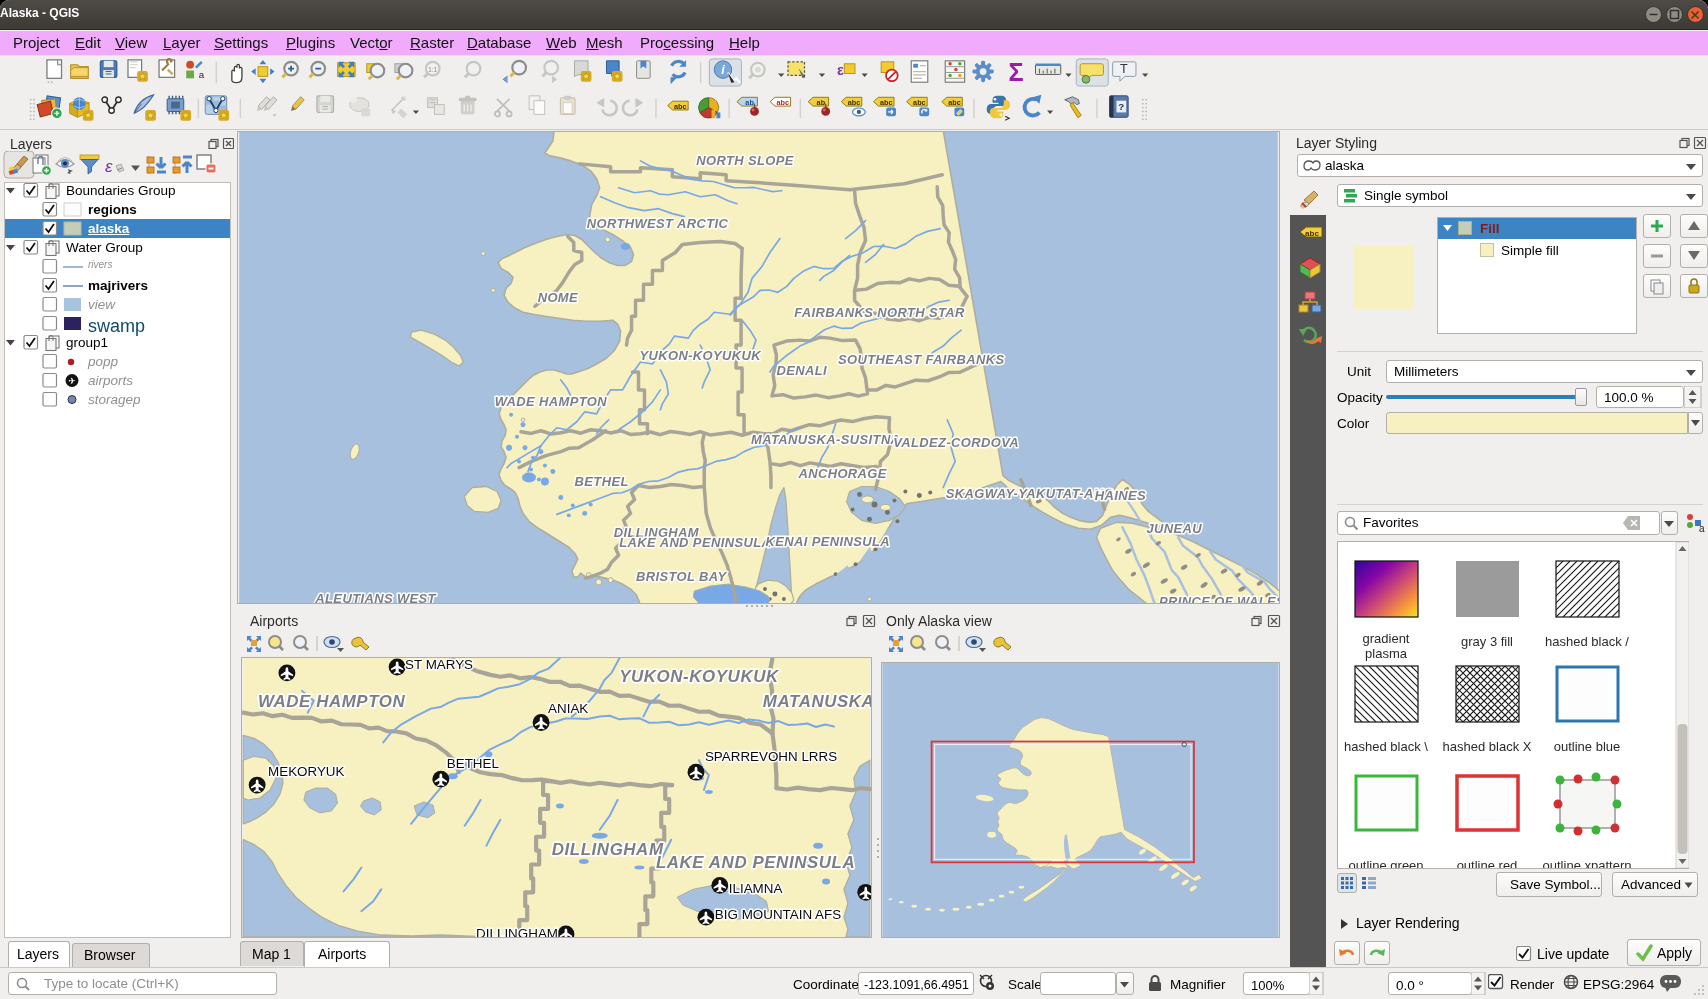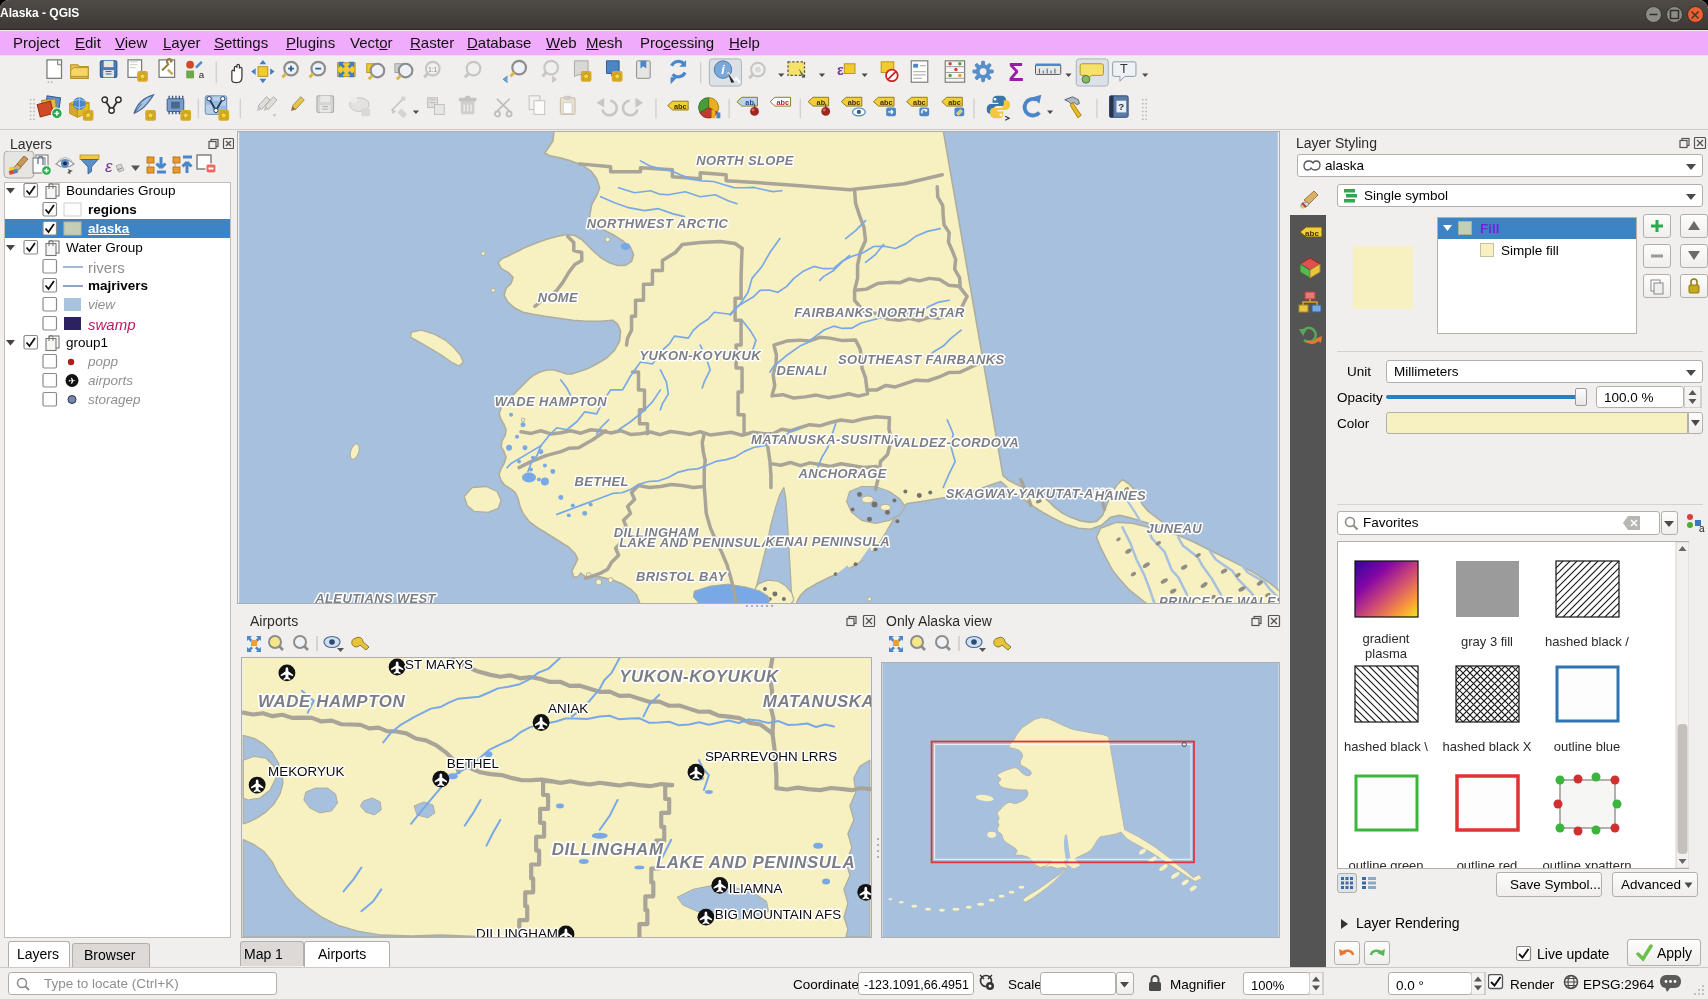--- a/index.html
+++ b/index.html
@@ -501,24 +501,24 @@
         <rect x="43" y="242.5" width="13.5" height="13.5" rx="1.5" fill="#fff" stroke="#8a8a86" stroke-width="1.2"></rect>
         <circle cx="72" cy="249.5" r="6.5" fill="#111"></circle>
         <text x="72" y="253" font-size="9" fill="#fff" text-anchor="middle">✈</text>
         <rect x="43" y="261.5" width="13.5" height="13.5" rx="1.5" fill="#fff" stroke="#8a8a86" stroke-width="1.2"></rect>
         <circle cx="72" cy="268.5" r="4" fill="#7286b8" stroke="#333" stroke-width="1"></circle>
       </svg>
 <div class="lbl " style="left:66px;top:52px;font-size:13.5px">Boundaries Group</div>
 <div class="lbl " style="left:88px;top:71px;font-size:13.5px"><b>regions</b></div>
 <div class="lbl" style="left:88px;top:90px;font-size:13.5px;color:#fff;font-weight:bold;text-decoration:underline">alaska</div>
 <div class="lbl " style="left:66px;top:109px;font-size:13.5px">Water Group</div>
-<div class="lbl" style="left:88px;top:128px;font-size:15px;color:#8f8f8d">rivers</div>
+<div class="lbl" style="left:88px;top:128px;font-size:10px;font-style:italic;color:#8f8f8d">rivers</div>
 <div class="lbl " style="left:88px;top:147px;font-size:13.5px"><b>majrivers</b></div>
 <div class="lbl" style="left:88px;top:166px;font-size:13.5px;font-style:italic;color:#8f8f8d">view</div>
-<div class="lbl" style="left:88px;top:185px;font-size:15px;font-style:italic;color:#be185d">swamp</div>
+<div class="lbl" style="left:88px;top:185px;font-size:18px;color:#0c4a6e">swamp</div>
 <div class="lbl " style="left:66px;top:204px;font-size:13.5px">group1</div>
 <div class="lbl" style="left:88px;top:223px;font-size:13.5px;font-style:italic;color:#8f8f8d">popp</div>
 <div class="lbl" style="left:88px;top:242px;font-size:13.5px;font-style:italic;color:#8f8f8d">airports</div>
 <div class="lbl" style="left:88px;top:261px;font-size:13.5px;font-style:italic;color:#8f8f8d">storagep</div>
 </div>
 <div class="abs" style="left:8px;top:941px;width:62px;height:26px;background:#fff;border:1px solid #b3b0ab;border-bottom:none;border-radius:3px 3px 0 0"></div>
 <div class="lbl" style="left:17px;top:946px;font-size:14px">Layers</div>
 <div class="abs" style="left:72px;top:943px;width:78px;height:24px;background:#dcd9d6;border:1px solid #b3b0ab;border-bottom:none;border-radius:3px 3px 0 0"></div>
 <div class="lbl" style="left:84px;top:947px;font-size:14px">Browser</div>
 <svg class="abs" style="left:237px;top:131px;border:1px solid #aeaeaa" width="1043" height="473" viewBox="237 131 1043 473">
@@ -833,21 +833,21 @@
       <ellipse cx="272" cy="198" rx="5" ry="2" fill="#f7f0c1" transform="rotate(-35 272 198)"></ellipse>
       <ellipse cx="283" cy="206" rx="5" ry="2" fill="#f7f0c1" transform="rotate(-35 283 206)"></ellipse>
       <ellipse cx="295" cy="214" rx="5" ry="2" fill="#f7f0c1" transform="rotate(-35 295 214)"></ellipse>
       <ellipse cx="305" cy="221" rx="4" ry="2" fill="#f7f0c1" transform="rotate(-35 305 221)"></ellipse>
       <ellipse cx="313" cy="227" rx="4" ry="2" fill="#f7f0c1" transform="rotate(-35 313 227)"></ellipse>
       <rect x="52.5" y="82.1" width="258.3" height="115.7" fill="none" stroke="#ffffff" stroke-width="1.2" opacity="0.7"></rect>
       <rect x="49.5" y="79.1" width="264.3" height="121.7" fill="none" stroke="#e03434" stroke-width="1.8"></rect>
       <circle cx="304" cy="82" r="2.2" fill="none" stroke="#555" stroke-width="1"></circle>
     </svg>
 <div class="abs" style="left:240px;top:941px;width:64px;height:25px;background:#dcd9d6;border:1px solid #b3b0ab;border-bottom:none;border-radius:3px 3px 0 0"></div>
-<div class="lbl" style="left:244px;top:946px;font-size:14px">Map 1</div>
+<div class="lbl" style="left:252px;top:946px;font-size:14px">Map 1</div>
 <div class="abs" style="left:304px;top:941px;width:86px;height:26px;background:#fff;border:1px solid #b3b0ab;border-bottom:none;border-radius:3px 3px 0 0"></div>
 <div class="lbl" style="left:318px;top:946px;font-size:14px">Airports</div>
 <div class="abs" style="left:1285px;top:131px;width:423px;height:837px;background:#f0efed"></div>
 <div class="abs" style="left:1290px;top:215px;width:36px;height:752px;background:#545454"></div>
 <div class="lbl panel-title" style="left:1296px;top:135px">Layer Styling</div>
 <svg class="abs" style="left:1678px;top:136px" width="30" height="13">
 <rect x="4" y="2.5" width="7" height="7" fill="none" stroke="#555" stroke-width="1.2"></rect>
       <rect x="2" y="4.5" width="7" height="7" fill="#f0efed" stroke="#555" stroke-width="1.2"></rect>
 <rect x="16.5" y="1.5" width="11" height="11" rx="1" fill="none" stroke="#555" stroke-width="1.2"></rect>
       <path d="M19 4 l6 6 M25 4 l-6 6" stroke="#555" stroke-width="1.4"></path>
@@ -903,21 +903,21 @@
         <path d="M22 18 l-6 -4 7 -3 Z" fill="#e87830"></path>
       </g>
     </svg>
 <div class="abs" style="left:1353px;top:246px;width:60px;height:63px;background:#f7f0c1"></div>
 <div class="abs" style="left:1437px;top:217px;width:200px;height:117px;background:#fff;border:1px solid #b3b0ab"></div>
 <div class="abs" style="left:1438px;top:218px;width:198px;height:21px;background:#3d84c5"></div>
 <svg class="abs" style="left:1442px;top:223px" width="12" height="10">
       <path d="M1 2 h9 l-4.5 6 Z" fill="#fff"></path>
     </svg>
 <div class="abs" style="left:1458px;top:221px;width:14px;height:14px;background:#c4cdb6;border:1px solid #a8b098"></div>
-<div class="lbl" style="left:1480px;top:221px;font-size:13.5px;color:#6d28d9;font-weight:bold">Fill</div>
+<div class="lbl" style="left:1480px;top:221px;font-size:13.5px;color:#7f1d1d;font-weight:bold">Fill</div>
 <div class="abs" style="left:1480px;top:243px;width:14px;height:14px;background:#f7f0c1;border:1px solid #c8c0a0"></div>
 <div class="lbl" style="left:1501px;top:243px;font-size:13.5px">Simple fill</div>
 <div class="btn abs" style="left:1643px;top:214px;width:28px;height:24px"></div>
     <svg class="abs" style="left:1643px;top:214px" width="28" height="24">
       <path d="M14 6 v12 M8 12 h12" stroke="#2daa50" stroke-width="3"></path>
       <path d="M14 6 v12 M8 12 h12" stroke="none"></path>
       <rect x="10.5" y="8.5" width="7" height="7" fill="none"></rect>
     </svg>
 <div class="btn abs" style="left:1680px;top:214px;width:28px;height:24px"></div>
     <svg class="abs" style="left:1680px;top:214px" width="28" height="24">

